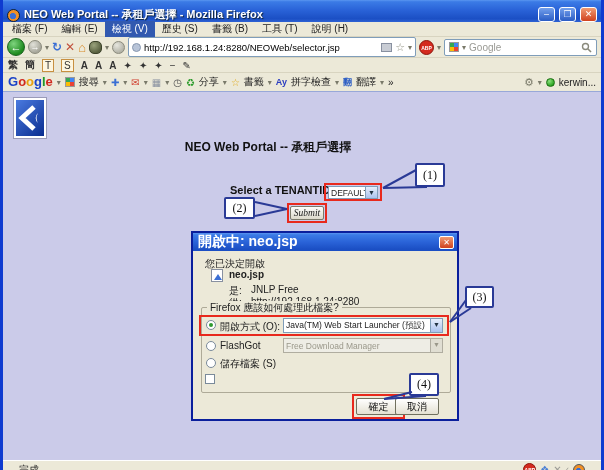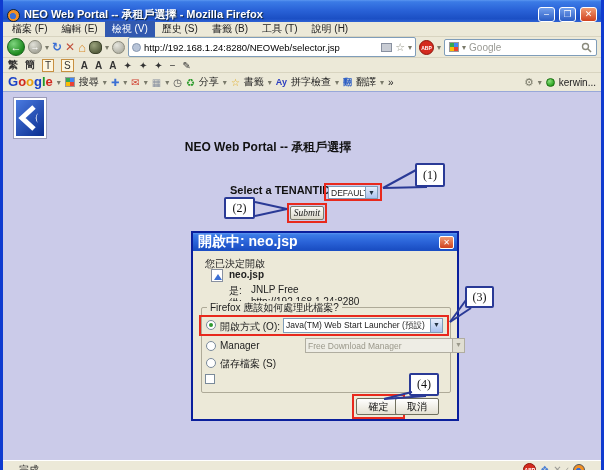--- a/index.html
+++ b/index.html
@@ -265,22 +265,22 @@
 
       <div class="redbox" style="left:6px; top:82px; width:250px; height:21px;"></div>
       <span class="radio sel" style="left:13px; top:87px;"></span>
       <div class="dlg-text" style="left:27px; top:87px;">開啟方式 (O):</div>
       <div class="xp-select" style="left:90px; top:85px; width:160px; height:15px;">
         <span class="val">Java(TM) Web Start Launcher (預設)</span>
         <span class="arrow">▼</span>
       </div>
 
       <span class="radio" style="left:13px; top:108px;"></span>
-      <div class="dlg-text" style="left:27px; top:107px;">Manager</div>
-      <div class="xp-select disabled" style="left:90px; top:105px; width:160px; height:15px;margin-left:22px;">
+      <div class="dlg-text" style="left:27px; top:107px;">FlashGot</div>
+      <div class="xp-select disabled" style="left:90px; top:105px; width:160px; height:15px;">
         <span class="val">Free Download Manager</span>
         <span class="arrow">▼</span>
       </div>
 
       <span class="radio" style="left:13px; top:125px;"></span>
       <div class="dlg-text" style="left:27px; top:124px;text-align:right;">儲存檔案 (S)</div>
 
       <span class="chk" style="left:12px; top:141px;"></span>
 
       <div class="redbox" style="left:159px; top:161px; width:53px; height:25px;"></div>

